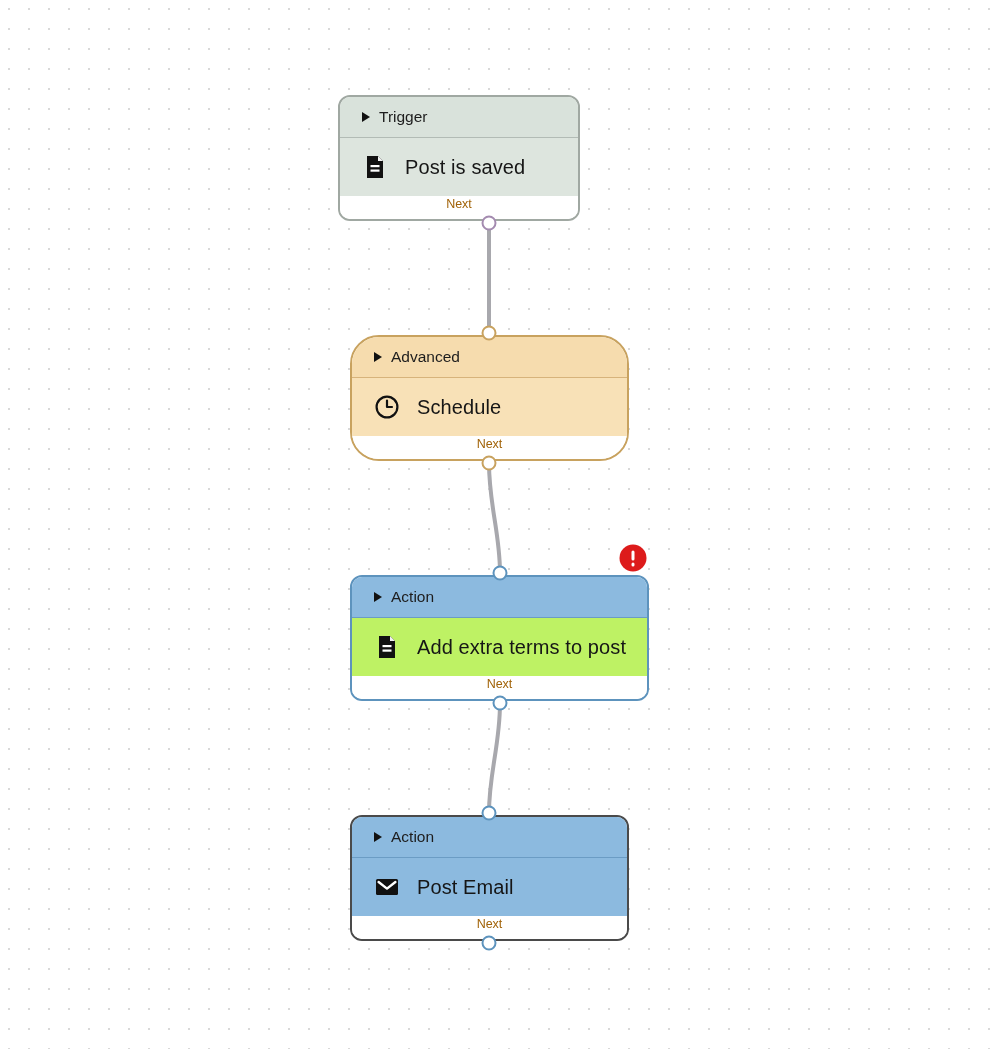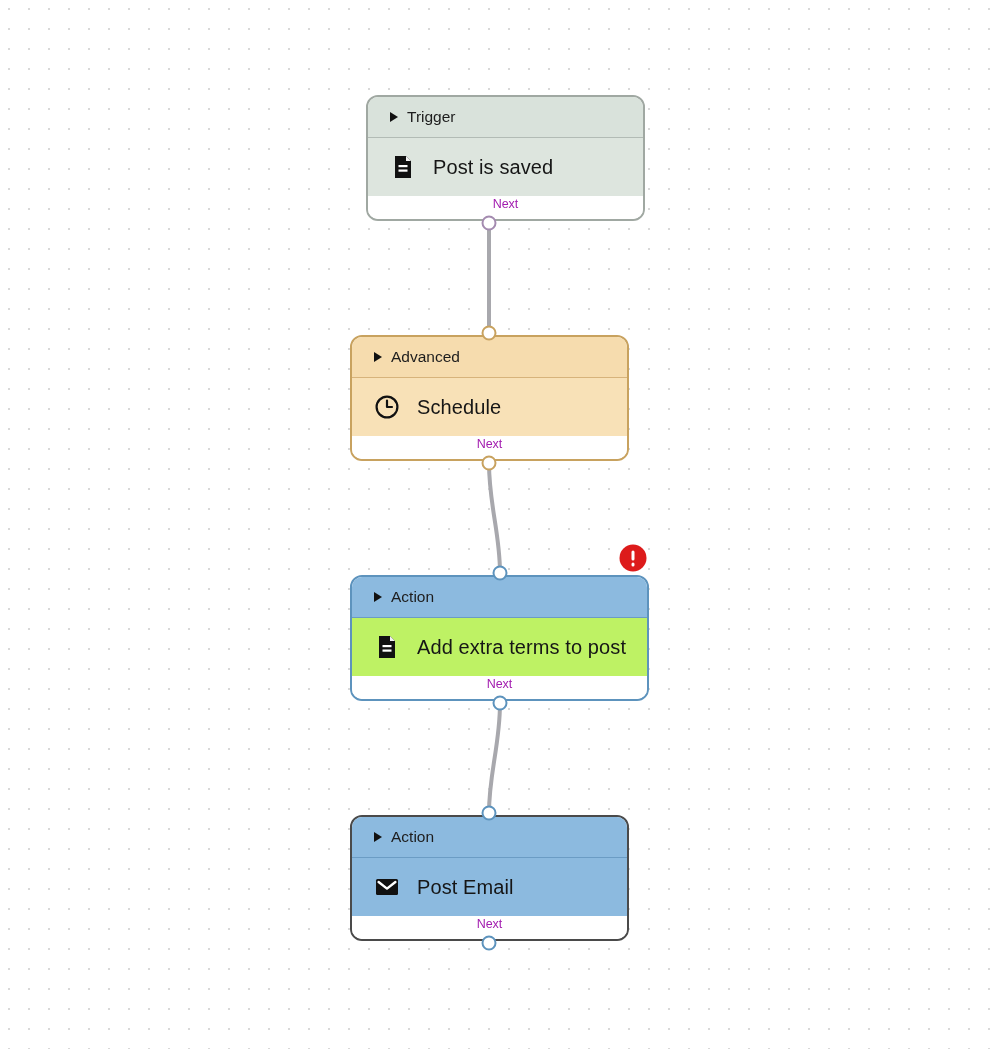--- a/index.html
+++ b/index.html
@@ -94,21 +94,21 @@
     background: #ffffff;
     height: 27px;
     display: flex;
     align-items: flex-start;
     justify-content: center;
     padding-top: 1px;
   }
 
   .node-footer span {
     font-size: 12.5px;
-    color: #a21caf;
+    color: #a16207;
   }
 
   .port {
     position: absolute;
     width: 15px;
     height: 15px;
     border-radius: 50%;
     background: #ffffff;
     border: 2px solid #999999;
     box-sizing: border-box;
@@ -154,41 +154,41 @@
 
 <div id="canvas">
 
   <svg id="edge-layer" width="999" height="1049" viewBox="0 0 999 1049">
       <path d="M 489 223 L 489 333" fill="none" stroke="#a8a8ad" stroke-width="4" stroke-linecap="round"></path>
       <path d="M 489 463 C 489 505, 500 533, 500 573" fill="none" stroke="#a8a8ad" stroke-width="4" stroke-linecap="round"></path>
       <path d="M 500 703 C 500 745, 489 773, 489 813" fill="none" stroke="#a8a8ad" stroke-width="4" stroke-linecap="round"></path>
     </svg>
 
   <div id="node-layer">
-      <div class="node" style="left: 366px; top: 95px; width: 279px; height: 126px; border-color: rgb(160, 168, 162);">
+      <div class="node" style="left: 338px; top: 95px; width: 242px; height: 126px; border-color: rgb(160, 168, 162);">
         <div class="node-header" style="background: rgb(217, 226, 219); border-bottom-color: rgb(178, 187, 181);">
           <span class="disclosure-tri"></span>
           <span>Trigger</span>
         </div>
         <div class="node-body" style="background: rgb(221, 229, 222);">
           <span class="node-icon">
             <svg width="26" height="26" viewBox="0 0 26 26">
               <path d="M5 2 h11 l5 5 v17 H5 Z" fill="#111111"></path>
               <rect x="8.5" y="11" width="9" height="2.2" fill="#ffffff"></rect>
               <rect x="8.5" y="15.5" width="9" height="2.2" fill="#ffffff"></rect>
               <path d="M16 2 v5 h5 Z" fill="#f2f2f2"></path>
             </svg>
           </span>
           <span class="node-title">Post is saved</span>
         </div>
         <div class="node-footer">
           <span>Next</span>
         </div>
       </div>
-      <div class="node" style="left: 350px; top: 335px; width: 279px; height: 126px; border-color: rgb(200, 162, 95);">
+      <div class="node" style="left: 350px; top: 335px; width: 279px; height: 126px; border-color: rgb(200, 162, 95); border-radius: 29px;">
         <div class="node-header" style="background: rgb(246, 220, 174); border-bottom-color: rgb(215, 179, 123);">
           <span class="disclosure-tri"></span>
           <span>Advanced</span>
         </div>
         <div class="node-body" style="background: rgb(248, 225, 183);">
           <span class="node-icon">
             <svg width="26" height="26" viewBox="0 0 26 26">
               <circle cx="13" cy="13" r="10.4" fill="none" stroke="#111111" stroke-width="2.2"></circle>
               <path d="M13 6.6 V13 H18" fill="none" stroke="#111111" stroke-width="2.2" stroke-linecap="round" stroke-linejoin="round"></path>
             </svg>

